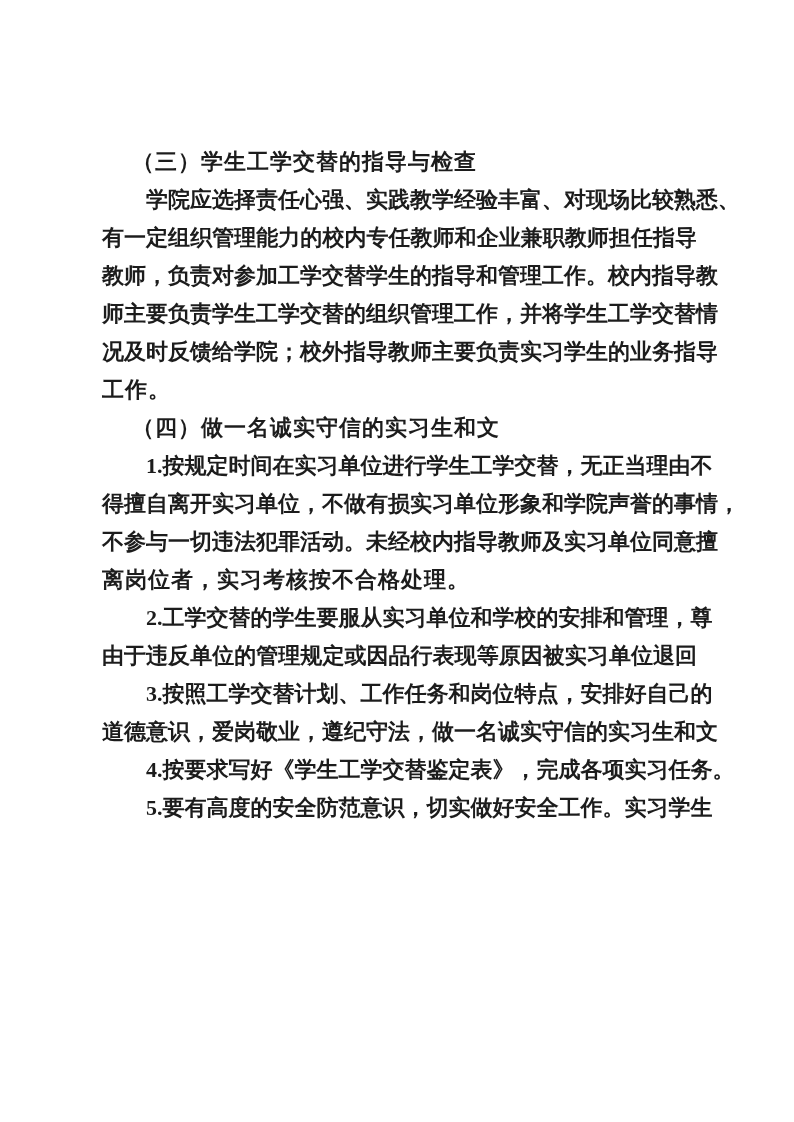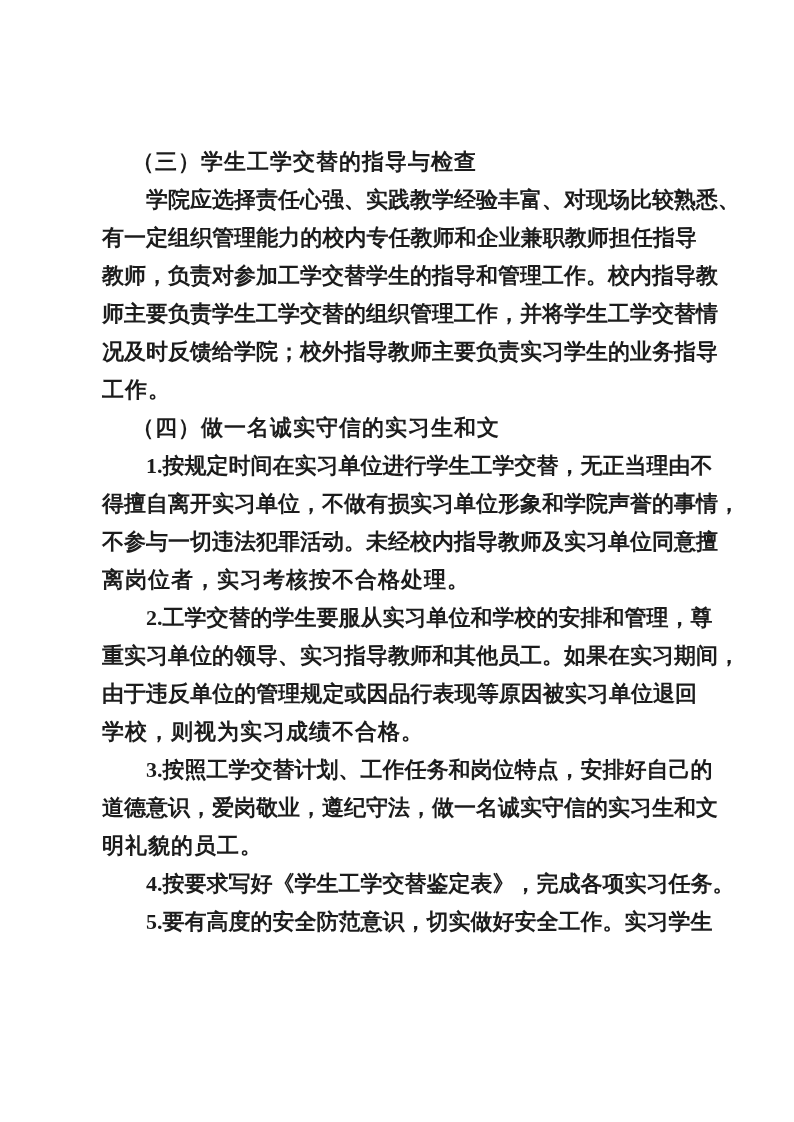--- a/index.html
+++ b/index.html
@@ -64,26 +64,23 @@
     <div class="line last">工作。</div>
 
     <div class="line heading">（四）做一名诚实守信的实习生和文</div>
 
     <div class="line first">1.按规定时间在实习单位进行学生工学交替，无正当理由不</div>
     <div class="line">得擅自离开实习单位，不做有损实习单位形象和学院声誉的事情，</div>
     <div class="line">不参与一切违法犯罪活动。未经校内指导教师及实习单位同意擅</div>
     <div class="line last">离岗位者，实习考核按不合格处理。</div>
 
     <div class="line first">2.工学交替的学生要服从实习单位和学校的安排和管理，尊</div>
-    <div class="line">重实习单位的领导、实习指导教师和其他员工。如果在实习期间，</div>
     <div class="line">由于违反单位的管理规定或因品行表现等原因被实习单位退回</div>
-    <div class="line last">学校，则视为实习成绩不合格。</div>
 
     <div class="line first">3.按照工学交替计划、工作任务和岗位特点，安排好自己的</div>
     <div class="line">道德意识，爱岗敬业，遵纪守法，做一名诚实守信的实习生和文</div>
-    <div class="line last">明礼貌的员工。</div>
 
     <div class="line first">4.按要求写好《学生工学交替鉴定表》，完成各项实习任务。</div>
 
     <div class="line first">5.要有高度的安全防范意识，切实做好安全工作。实习学生</div>
 
   </div>
 </div>
 
 </body></html>

